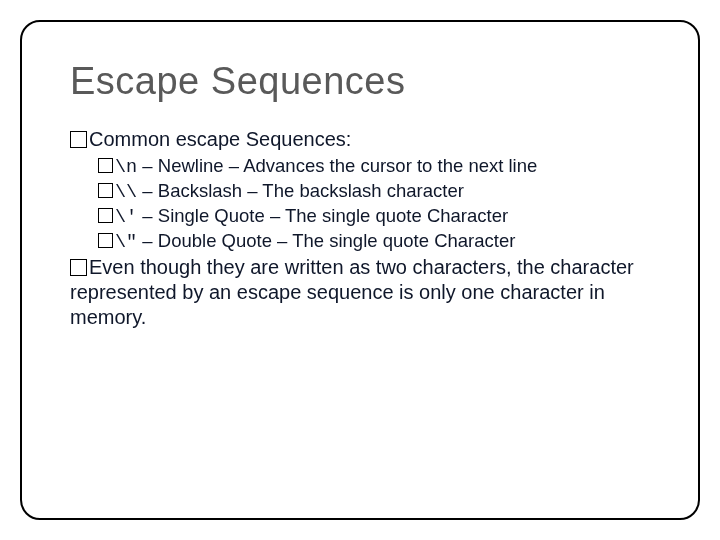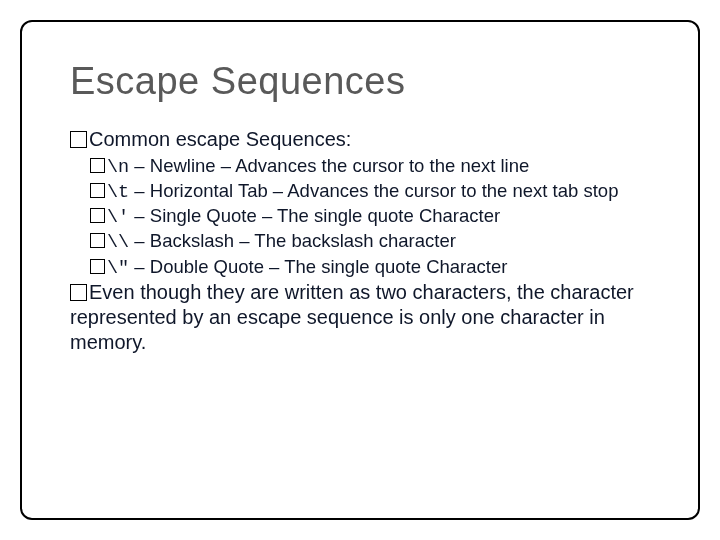--- a/index.html
+++ b/index.html
@@ -11,40 +11,40 @@
     position: relative;
     overflow: hidden;
   }
   .slide-frame {
     position: absolute;
     top: 20px;
     left: 20px;
     right: 20px;
     bottom: 20px;
     border: 2px solid #000;
-    border-radius: 12px;
+    border-radius: 20px;
     padding: 38px 48px 30px 48px;
   }
   .title {
     font-size: 38px;
     color: #595959;
     font-weight: 400;
     margin-bottom: 24px;
     letter-spacing: 0.5px;
   }
   .content {
     color: #0f172a;
     font-size: 20px;
     line-height: 1.25;
   }
   .bullet-l1 {
     margin-bottom: 2px;
   }
   .bullet-l2 {
-    margin-left: 20px;
+    margin-left: 28px;
     margin-bottom: 0px;
     font-size: 18.5px;
   }
   .glyph {
     font-family: Arial, sans-serif;
     display: inline-block;
     width: 17px;
     height: 17px;
     border: 1.5px solid #000;
     vertical-align: -2px;
@@ -71,30 +71,27 @@
   <div class="content">
 
     <div class="bullet-l1">
       <span class="glyph"></span><span>Common escape Sequences:</span>
     </div>
 
     <div class="bullet-l2">
       <span class="glyph glyph-sm"></span><span class="mono">\n</span> – <span>Newline</span> – <span>Advances the cursor to the next line</span>
     </div>
 
+
     <div class="bullet-l2">
-      <span class="glyph glyph-sm"></span><span class="mono">\t</span> – <span>Horizontal Tab</span> – <span>Advances the cursor to the next tab stop</span>
+      <span class="glyph glyph-sm"></span><span class="mono">\\</span> – <span>Backslash</span> – <span>The backslash character</span>
     </div>
 
     <div class="bullet-l2">
       <span class="glyph glyph-sm"></span><span class="mono">\'</span> – <span>Single Quote</span> – <span>The single quote Character</span>
-    </div>
-
-    <div class="bullet-l2">
-      <span class="glyph glyph-sm"></span><span class="mono">\\</span> – <span>Backslash</span> – <span>The backslash character</span>
     </div>
 
     <div class="bullet-l2">
       <span class="glyph glyph-sm"></span><span class="mono">\"</span> – <span>Double Quote</span> – <span>The single quote Character</span>
     </div>
 
     <div class="bullet-l1 final">
       <span class="glyph"></span><span>Even though they are written as two characters, the character represented by an escape sequence is only one character in memory.</span>
     </div>
 

